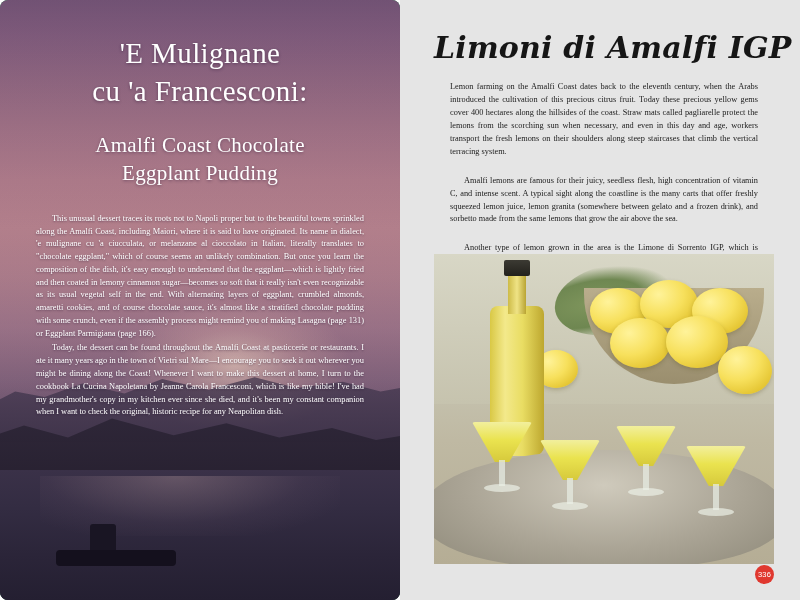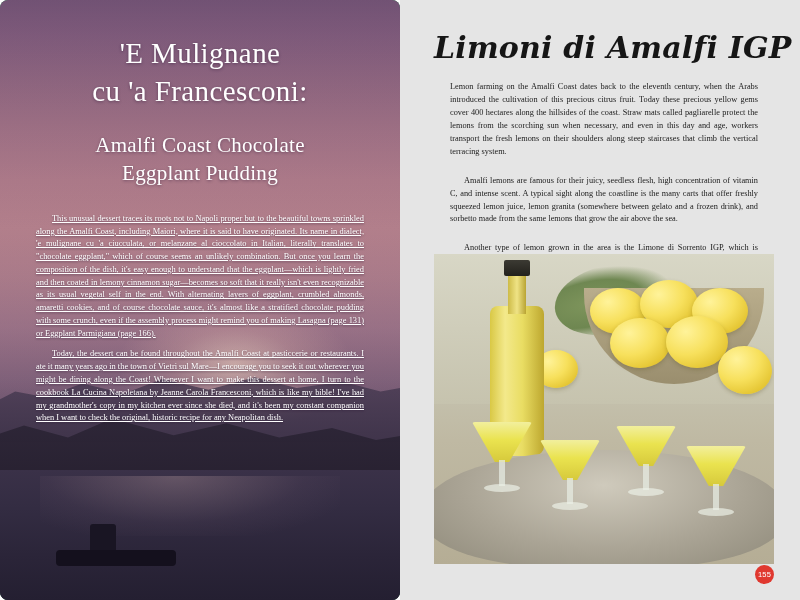--- a/index.html
+++ b/index.html
@@ -132,22 +132,22 @@
   .title-sub1 { margin-top: 20px; }
 
   .left-body {
     margin-top: 26px;
     color: #ffffff;
     font-size: 8.4px;
     line-height: 1.52;
     text-align: justify;
     text-shadow: 0 1px 2px rgba(40,20,50,0.5);
   }
-  .left-body p { margin: 0; text-indent: 16px; text-decoration: underline; }
-  .left-body p + p { margin-top: 8px; }
+  .left-body p { margin: 0; text-indent: 16px; }
+  .left-body p + p { margin-top: 2px; }
 
   
   .page-right {
     position: relative;
     width: 400px;
     height: 600px;
     background: #e5e5e5;
     padding: 0;
     overflow: hidden;
   }
@@ -342,16 +342,16 @@
         <div class="stem"></div>
         <div class="foot"></div>
       </div>
       <div class="glass g4">
         <div class="cup"></div>
         <div class="stem"></div>
         <div class="foot"></div>
       </div>
     </div>
 
-    <div class="page-number">155</div>
+    <div class="page-number">336</div>
   </div>
 
 </div>
 
 </body></html>

